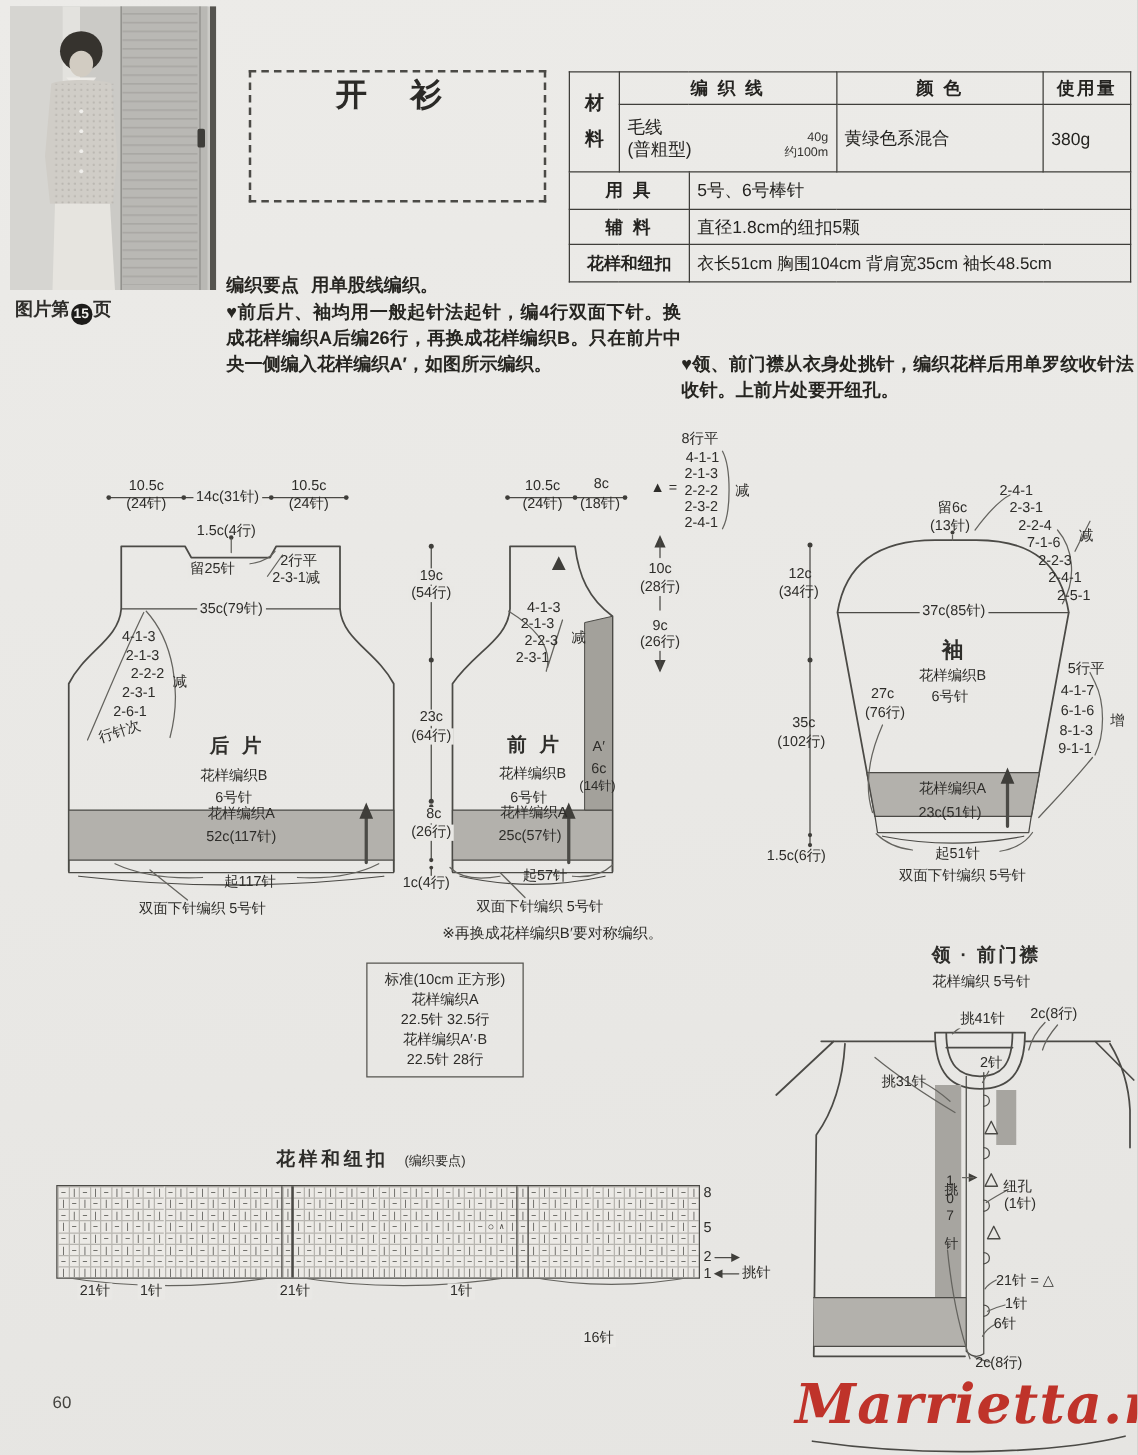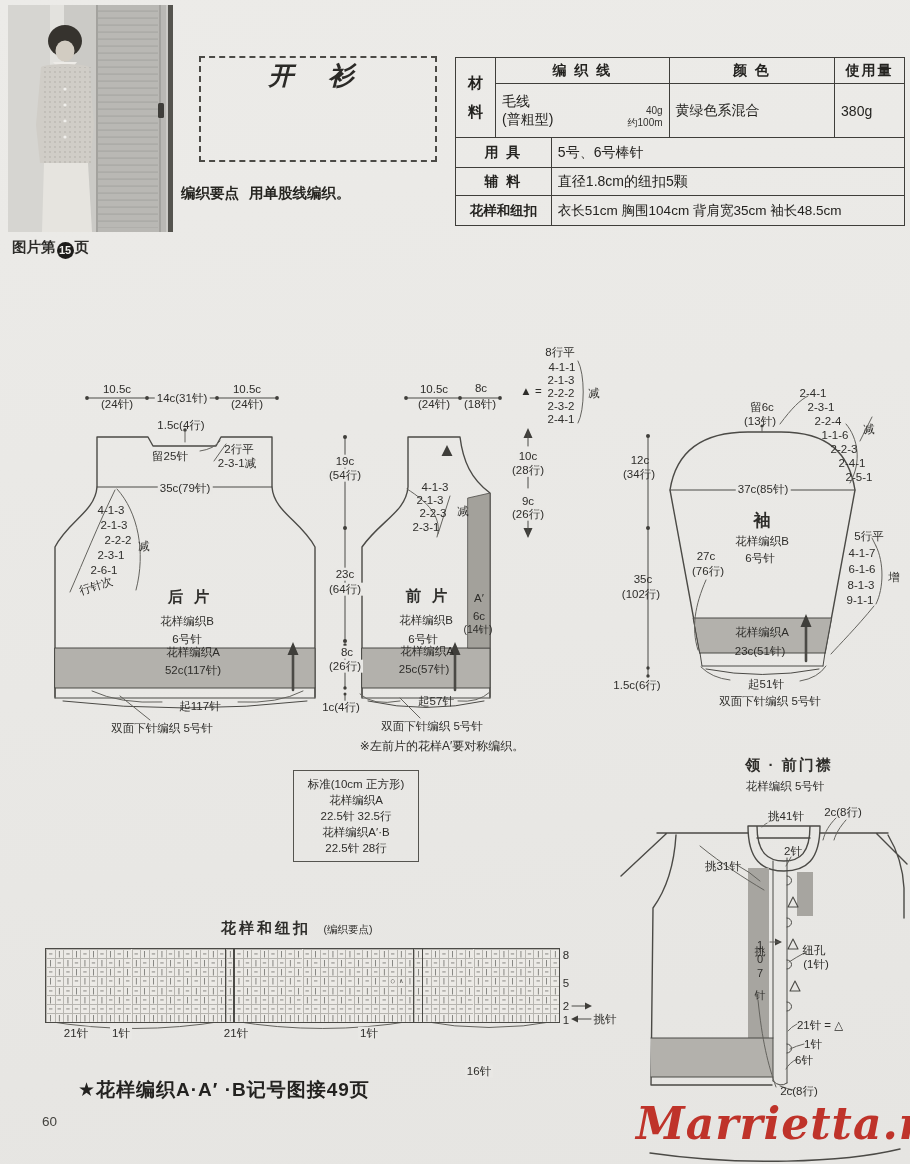--- a/index.html
+++ b/index.html
@@ -27,30 +27,30 @@
   .rot{transform:translate(-50%,-50%) rotate(-18deg);}
   .vert{writing-mode:vertical-rl;text-orientation:upright;letter-spacing:2px;font-size:11px;}
   .photo{position:absolute;left:8px;top:5px;width:165px;height:227px;z-index:1;}
   .caption{position:absolute;left:12px;top:238px;font-size:14.5px;font-weight:bold;z-index:3;}
   .cnum{display:inline-block;width:17px;height:17px;border-radius:50%;background:#1d1c1a;color:#f2f1ee;
         font-size:11px;line-height:17px;text-align:center;vertical-align:-2px;margin:0 1px;}
   .titlebox{position:absolute;left:199px;top:56px;width:238px;height:106px;border:2px dashed #4b4a46;
             z-index:3;text-align:center;box-sizing:border-box;}
   .titlebox .num{font-family:"DejaVu Serif","Liberation Serif",serif;font-weight:bold;font-size:52px;
                  line-height:1.05;color:#2b2a27;letter-spacing:6px;margin-top:2px;}
-  .titlebox .nm{font-size:25px;font-weight:bold;letter-spacing:14px;color:#2b2a27;margin-top:1px;font-style:italic;}
+  .titlebox .nm{font-size:25px;font-weight:bold;letter-spacing:14px;color:#2b2a27;margin-top:1px;}
   table.mat{position:absolute;left:455px;top:57px;width:450px;border-collapse:collapse;z-index:3;
             font-size:14px;color:#242320;}
   table.mat td{border:1.6px solid #3f3e3a;padding:2px 6px;vertical-align:middle;}
   table.mat .hd{font-weight:bold;text-align:center;letter-spacing:2px;}
   table.mat .vlab{font-weight:bold;font-size:15px;text-align:center;line-height:1.9;white-space:normal;word-break:break-all;padding:2px 10px;}
   table.mat .val{text-align:left;}
   .yarn{display:flex;justify-content:space-between;align-items:flex-end;}
   .yarn .ys{font-size:10px;text-align:right;line-height:1.2;color:#33322f;}
-  .notes{position:absolute;z-index:3;font-size:14.5px;line-height:1.44;font-weight:600;color:#262521;text-align:justify;}
+  .notes{position:absolute;z-index:3;font-size:14.5px;line-height:1.44;font-weight:600;color:#262521;text-align:justify;margin-top:36px;}
   .notes .nh{font-weight:bold;margin-right:10px;}
   .gauge{position:absolute;left:293px;top:770px;width:126px;z-index:3;border:1.4px solid #55544f;
          padding:5px 2px;text-align:center;font-size:11.5px;line-height:1.4;box-sizing:border-box;}
   .chartgrid{position:absolute;left:45px;top:948px;width:513px;height:73px;z-index:3;
              border:1.5px solid #4b4a46;box-sizing:content-box;background:#eceae6;}
   .cc{position:absolute;display:flex;align-items:center;justify-content:center;box-sizing:border-box;
       border-left:1px solid rgba(120,118,110,.45);border-top:1px solid rgba(120,118,110,.45);
       font-family:"DejaVu Sans Mono","Liberation Mono",monospace;font-size:6.5px;color:#3a3935;}
   .gsep{position:absolute;top:0;bottom:0;width:1.4px;background:#4b4a46;}
   .footnote{position:absolute;left:78px;top:1077px;font-size:19px;font-weight:bold;letter-spacing:1px;color:#232220;z-index:3;}
@@ -137,22 +137,24 @@
     </tr>
     <tr style="height:30px">
       <td colspan="2" class="hd" style="font-size:13.5px;letter-spacing:0">花样和纽扣</td>
       <td colspan="3" class="val" style="font-size:13.5px">衣长51cm 胸围104cm 背肩宽35cm 袖长48.5cm</td>
     </tr>
   </tbody>
     </table>
 
   <div class="notes" style="left:181px;top:183px;width:364px">
     <span class="nh">编织要点</span><span>用单股线编织。</span>
+    <div>♥前后片、袖均用一般起针法起针，编4行双面下针。换成花样编织A后编26行，再换成花样编织B。只在前片中央一侧编入花样编织A′，如图所示编织。</div>
   </div>
   <div class="notes" style="left:545px;top:246px;width:362px">
+    <div>♥领、前门襟从衣身处挑针，编织花样后用单罗纹收针法收针。上前片处要开纽孔。</div>
   </div>
 
   <svg class="overlay" width="910" height="1164" viewBox="0 0 910 1164">
 
     <path class="" d="M55,697 L55,547 C68,521 95,512 97,487 L97,437 L148,437 L153,446 L216,446 L221,437 L272,437 L272,487 C274,512 301,521 315,547 L315,697"></path>
     <path class="thin" d="M97,487 L272,487"></path>
     <polygon class="band" points="55,648 315,648 315,688 55,688"></polygon>
     <path class="thin" d="M55,688 L55,698 M315,688 L315,698 M55,698 L315,698 M63,701 Q185,715 307,701"></path>
 
     <path d="M362,697 L362,547 C380,521 406,512 408,487 L408,437 L460,437 C463,461 471,479 490,493 L490,697"></path>
@@ -259,42 +261,42 @@
   <span class="l big" style="left:428px;top:596px">前 片</span>
   <span class="l" style="left:426px;top:620px">花样编织B</span>
   <span class="l" style="left:423px;top:639px">6号针</span>
   <span class="l" style="left:479px;top:598px">A′</span>
   <span class="l" style="left:479px;top:616px">6c</span>
   <span class="l sm" style="left:478px;top:630px">(14针)</span>
   <span class="l" style="left:427px;top:651px">花样编织A</span>
   <span class="l" style="left:424px;top:669px">25c(57针)</span>
   <span class="l" style="left:436px;top:701px">起57针</span>
   <span class="l" style="left:432px;top:726px">双面下针编织  5号针</span>
-  <span class="l" style="left:442px;top:747px;font-size:12px">※左前片的花样A′要对称编织。</span>
+  <span class="l" style="left:442px;top:747px;font-size:12px">※再换成花样编织B′要对称编织。</span>
 
   <span class="l" style="left:560px;top:352px">8行平</span>
   <span class="l" style="left:531px;top:391px">▲ =</span>
   <span class="l" style="left:562px;top:367px">4-1-1</span>
   <span class="l" style="left:561px;top:380px">2-1-3</span>
   <span class="l" style="left:561px;top:393px">2-2-2</span>
   <span class="l" style="left:561px;top:406px">2-3-2</span>
   <span class="l" style="left:561px;top:419px">2-4-1</span>
   <span class="l" style="left:594px;top:393px">减</span>
 
   <span class="l bg" style="left:528px;top:456px">10c</span>
   <span class="l bg" style="left:528px;top:470px">(28行)</span>
   <span class="l bg" style="left:528px;top:501px">9c</span>
   <span class="l bg" style="left:528px;top:514px">(26行)</span>
 
   <span class="l" style="left:762px;top:407px">留6c</span>
   <span class="l" style="left:760px;top:421px">(13针)</span>
   <span class="l" style="left:813px;top:393px">2-4-1</span>
   <span class="l" style="left:821px;top:407px">2-3-1</span>
   <span class="l" style="left:828px;top:421px">2-2-4</span>
-  <span class="l" style="left:835px;top:435px">1-1-6</span>
+  <span class="l" style="left:835px;top:435px">7-1-6</span>
   <span class="l" style="left:844px;top:449px">2-2-3</span>
   <span class="l" style="left:852px;top:463px">2-4-1</span>
   <span class="l" style="left:859px;top:477px">2-5-1</span>
   <span class="l" style="left:869px;top:429px">减</span>
   <span class="l bg" style="left:763px;top:489px">37c(85针)</span>
   <span class="l big17" style="left:762px;top:521px">袖</span>
   <span class="l" style="left:762px;top:541px">花样编织B</span>
   <span class="l" style="left:760px;top:558px">6号针</span>
   <span class="l" style="left:706px;top:556px">27c</span>
   <span class="l" style="left:708px;top:571px">(76行)</span>
@@ -828,17 +830,16 @@
   <span class="l bg" style="left:121px;top:1033px">1针</span>
   <span class="l bg" style="left:236px;top:1033px">21针</span>
   <span class="l bg" style="left:369px;top:1033px">1针</span>
   <span class="l bg" style="left:479px;top:1071px">16针</span>
   <span class="l" style="left:566px;top:955px">8</span>
   <span class="l" style="left:566px;top:983px">5</span>
   <span class="l" style="left:566px;top:1006px">2</span>
   <span class="l" style="left:566px;top:1020px">1</span>
   <span class="l" style="left:605px;top:1019px">挑针</span>
 
-  <div class="footnote">★花样编织A·A′ ·B记号图接49页</div>
   <div class="pagenum">60</div>
   <div class="wm">Marrietta.ru</div>
 
 </div>
 
 </body></html>

